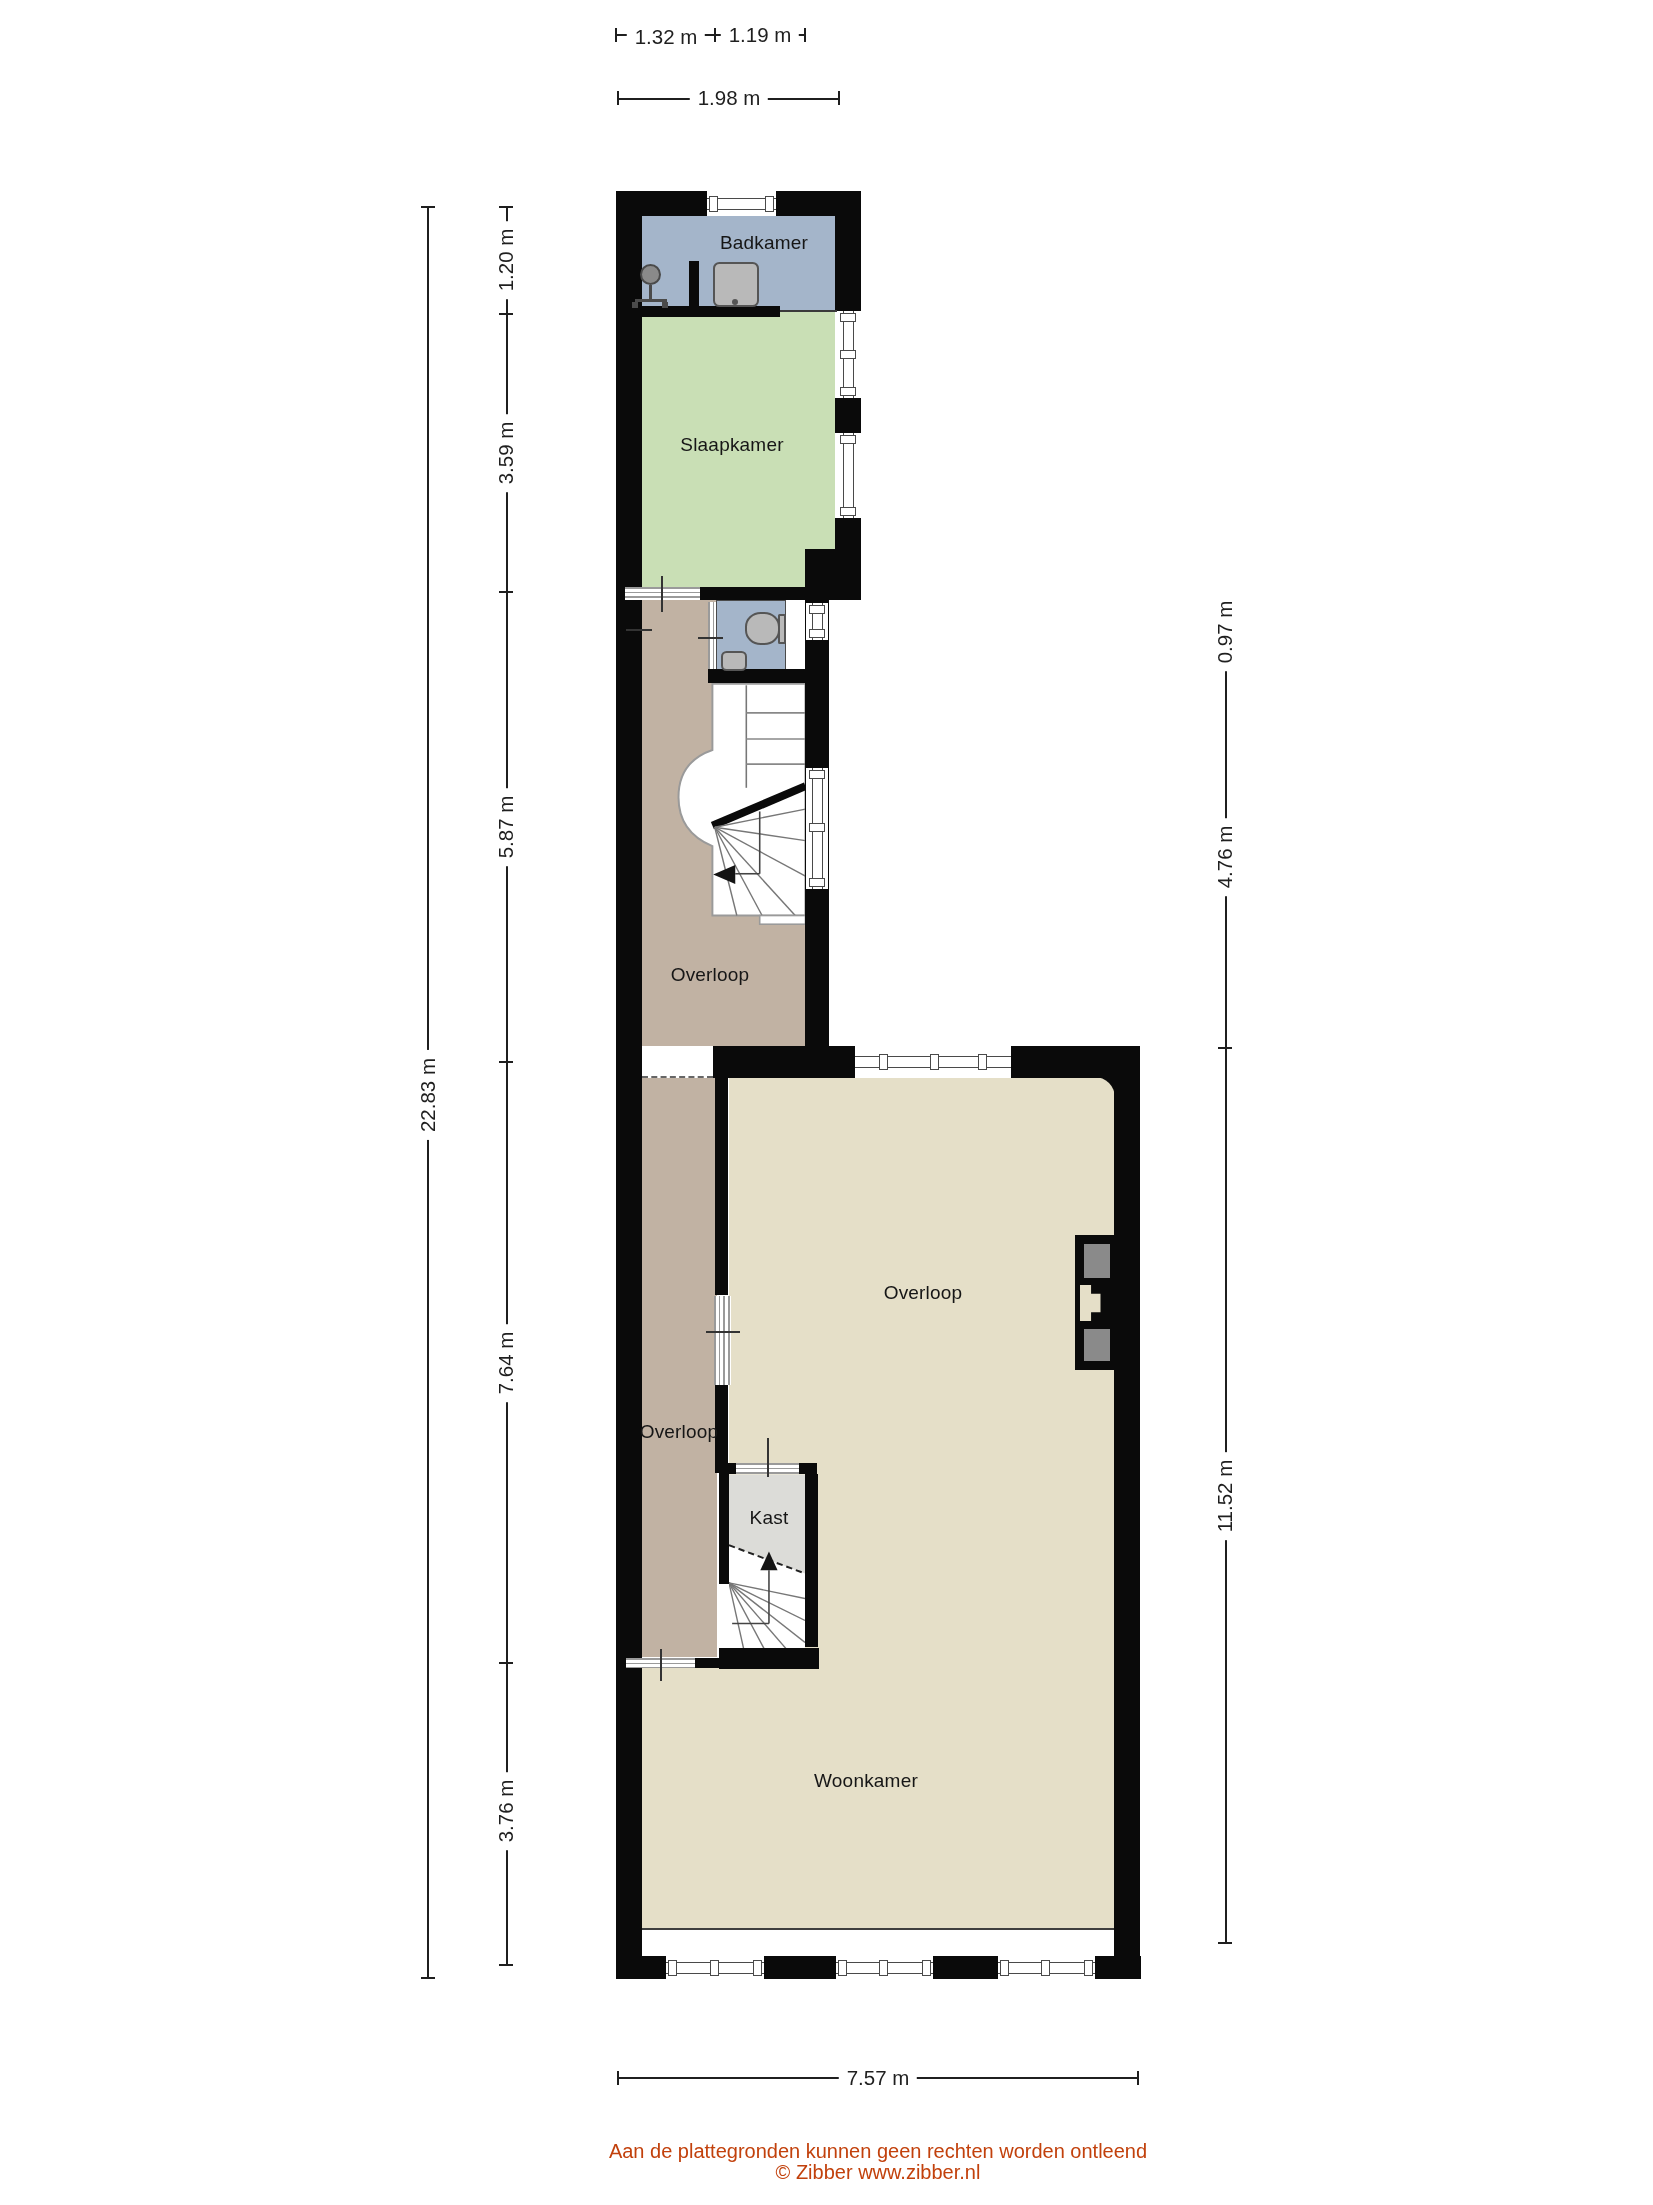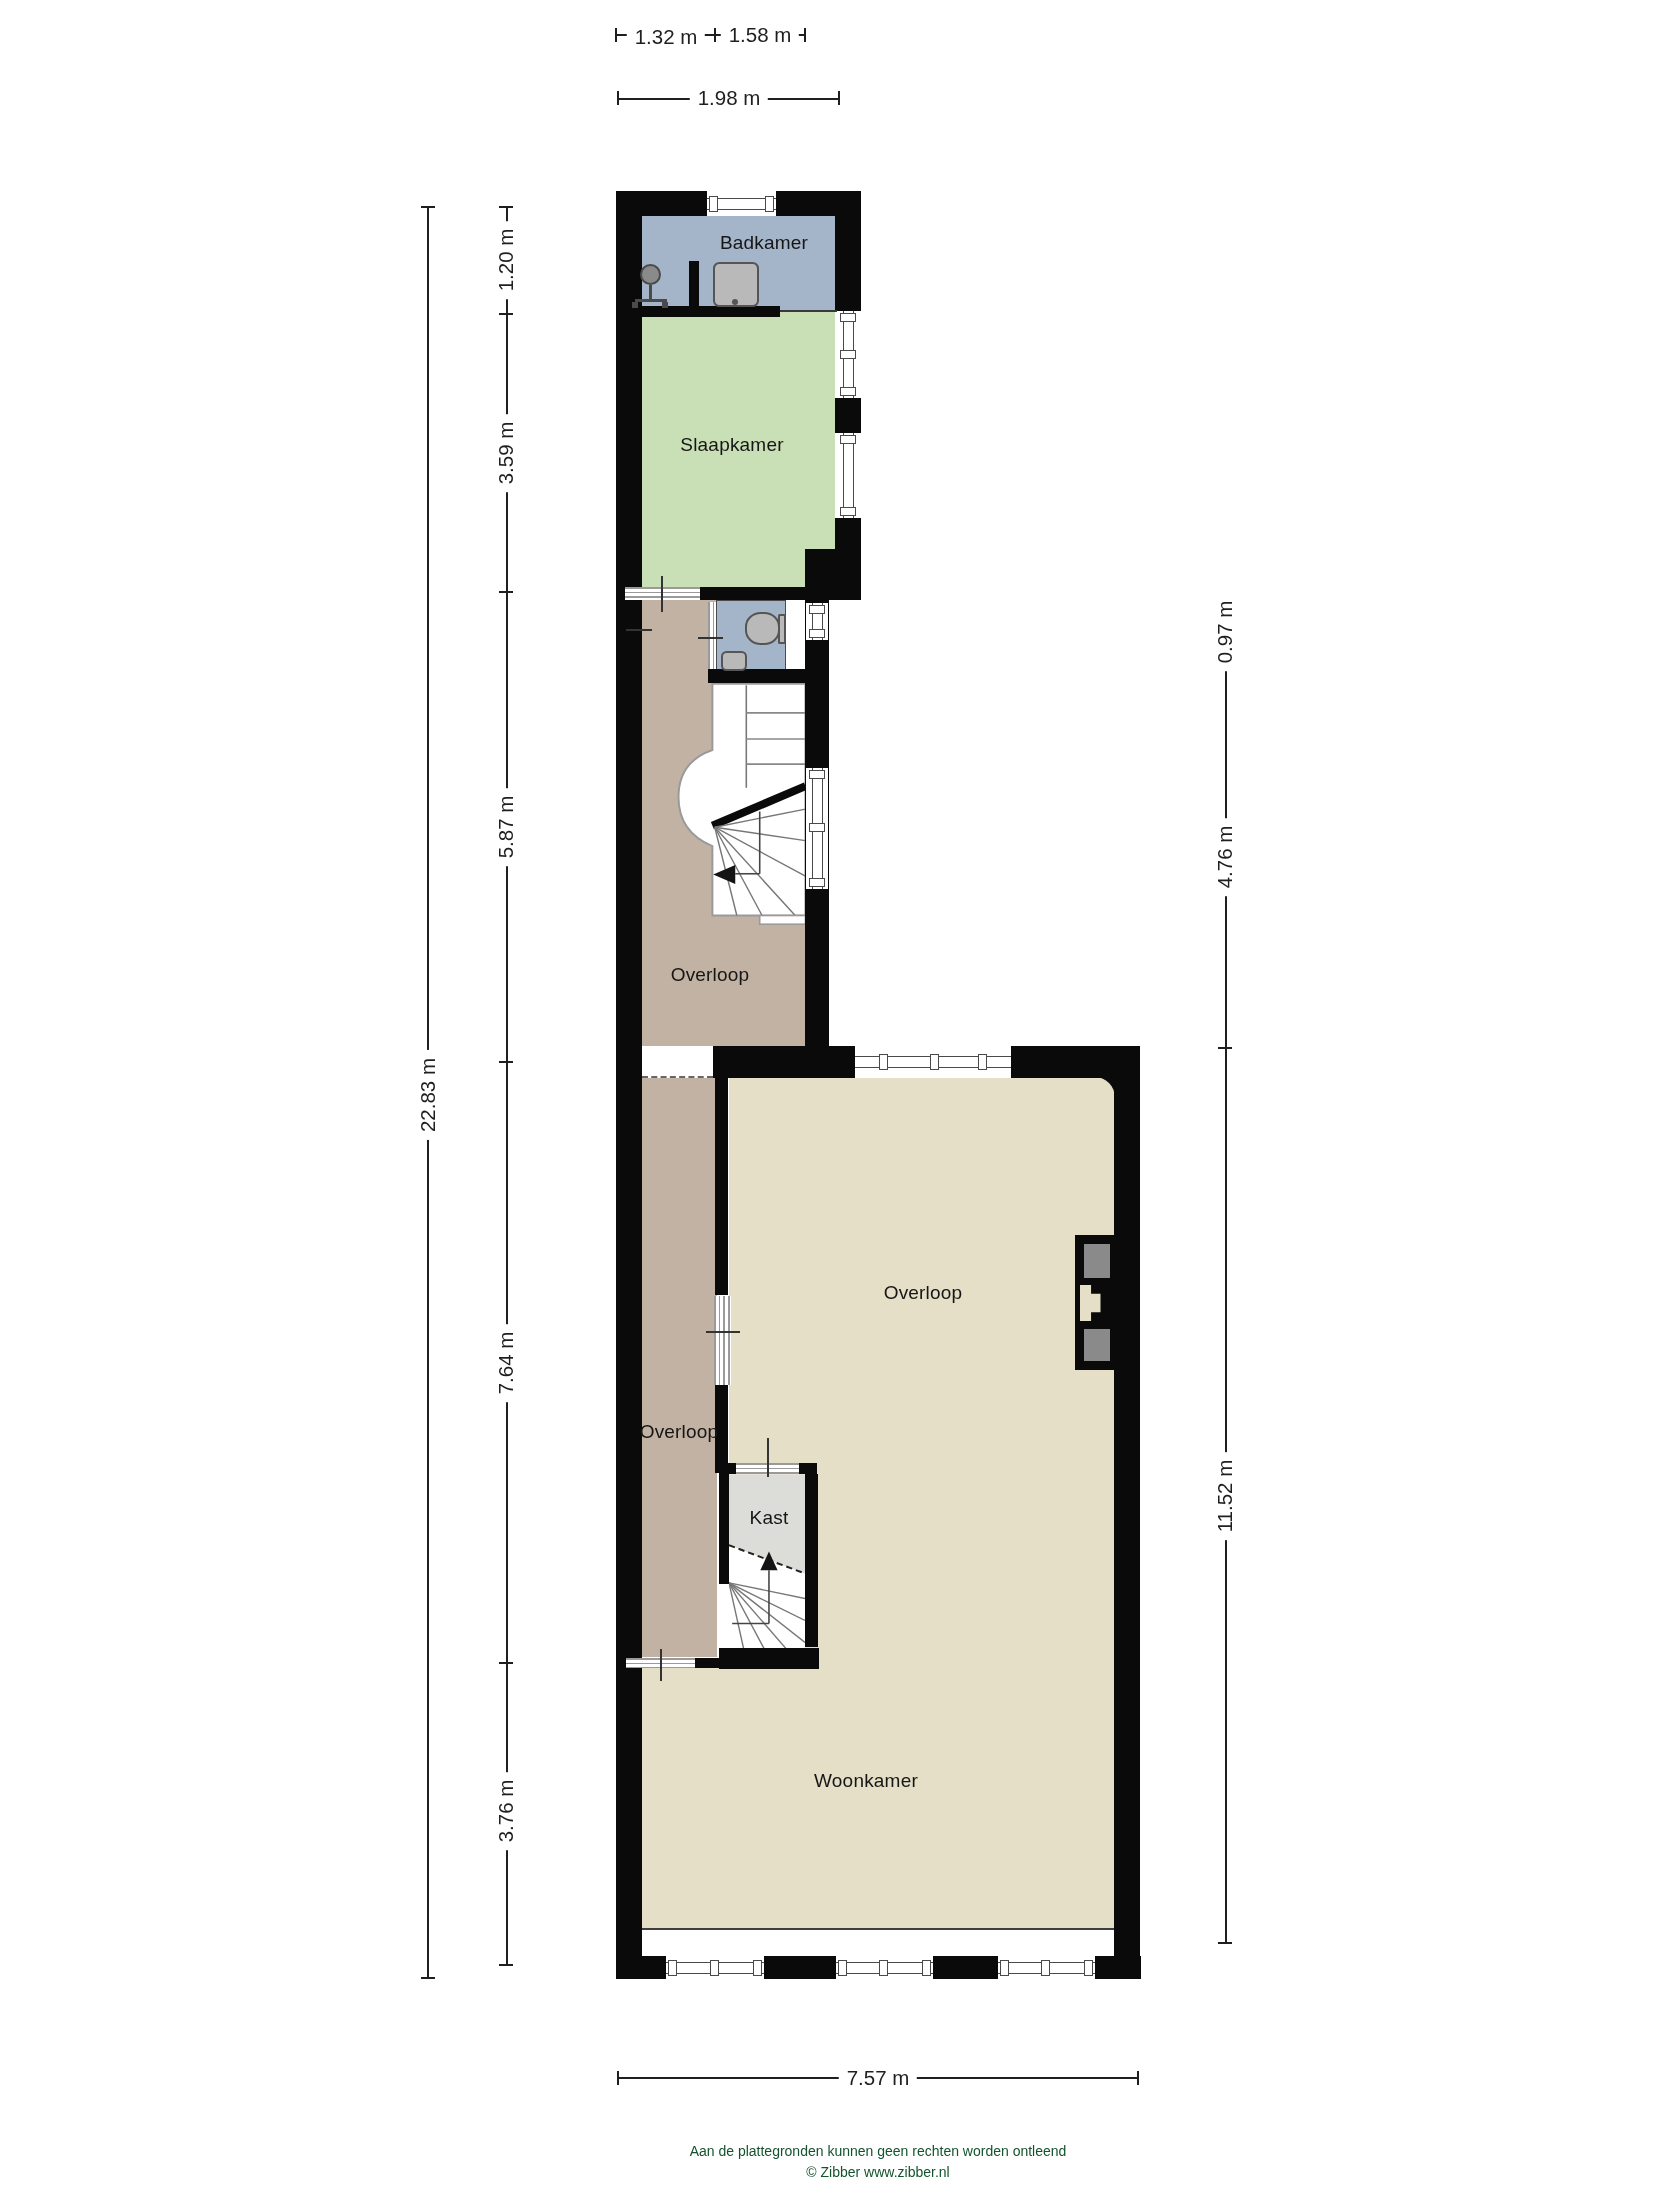--- a/index.html
+++ b/index.html
@@ -24,21 +24,21 @@
   .nub-v{position:absolute;width:14px;height:7px;background:#fff;border:1.6px solid #4a4a4a;left:50%;transform:translateX(-50%)}
   .thr-h{background-color:#fff;background-image:repeating-linear-gradient(to bottom,#9a9a9a 0 1.6px,transparent 1.6px 4.7px)}
   .thr-v{background-color:#fff;background-image:repeating-linear-gradient(to right,#9a9a9a 0 1.6px,transparent 1.6px 4.7px)}
   .dash-b{border-bottom:2.4px dashed #666;box-sizing:border-box}
   .leaf{background:#333}
   .dline{background:var(--dim-color)}
   .tick{background:var(--dim-color)}
   .dlbl{color:var(--dim-color);font-size:20.5px;line-height:23.6px;background:#fff;padding:0 7.9px;white-space:nowrap;transform:translate(-50%,-50%)}
   .dlbl.r{transform:translate(-50%,-50%) rotate(-90deg)}
   .rlbl{color:#161616;font-size:19px;line-height:20.5px;white-space:nowrap;transform:translate(-50%,-50%);letter-spacing:0.2px}
-  .foot{color:#14532d;font-size:14px;line-height:20.5px;white-space:nowrap;transform:translateX(-50%)}
+  .foot{color:#c2410c;font-size:20px;line-height:20.5px;white-space:nowrap;transform:translateX(-50%)}
   .fix{background:var(--fixture-fill);border:2.4px solid var(--fixture-stroke);box-sizing:border-box}
   .notch{background:var(--living-floor);clip-path:polygon(0 0,54% 0,54% 24%,100% 24%,100% 76%,54% 76%,54% 100%,0 100%)}
 </style>
 </head>
 <body>
 
 <div class="canvas">
 
   <div class="a flr-bath" style="left:642px;top:216px;width:193px;height:95px"></div>
   <div class="a flr-bed" style="left:642px;top:311px;width:193px;height:276px"></div>
@@ -218,21 +218,21 @@
   <div class="a rlbl" style="left:923px;top:1293px">Overloop</div>
   <div class="a rlbl" style="left:769px;top:1518px">Kast</div>
   <div class="a rlbl" style="left:679px;top:1432px">Overloop</div>
   <div class="a rlbl" style="left:866px;top:1781px">Woonkamer</div>
 
   <div class="a dline" style="left:616px;top:34px;width:189px;height:1.6px"></div>
   <div class="a tick" style="left:615px;top:27.6px;width:1.6px;height:14px"></div>
   <div class="a tick" style="left:714px;top:27.6px;width:1.6px;height:14px"></div>
   <div class="a tick" style="left:804px;top:27.6px;width:1.6px;height:14px"></div>
   <div class="a dlbl" style="left:666px;top:37px">1.32 m</div>
-  <div class="a dlbl" style="left:760px;top:35px">1.58 m</div>
+  <div class="a dlbl" style="left:760px;top:35px">1.19 m</div>
 
   <div class="a dline" style="left:618px;top:98px;width:221px;height:1.6px"></div>
   <div class="a tick" style="left:617px;top:91px;width:1.6px;height:14px"></div>
   <div class="a tick" style="left:838px;top:91px;width:1.6px;height:14px"></div>
   <div class="a dlbl" style="left:729px;top:98px">1.98 m</div>
 
   <div class="a dline" style="left:506px;top:207px;width:1.6px;height:1758px"></div>
   <div class="a tick" style="left:499px;top:206px;width:14px;height:1.6px"></div>
   <div class="a tick" style="left:499px;top:313px;width:14px;height:1.6px"></div>
   <div class="a tick" style="left:499px;top:591px;width:14px;height:1.6px"></div>

